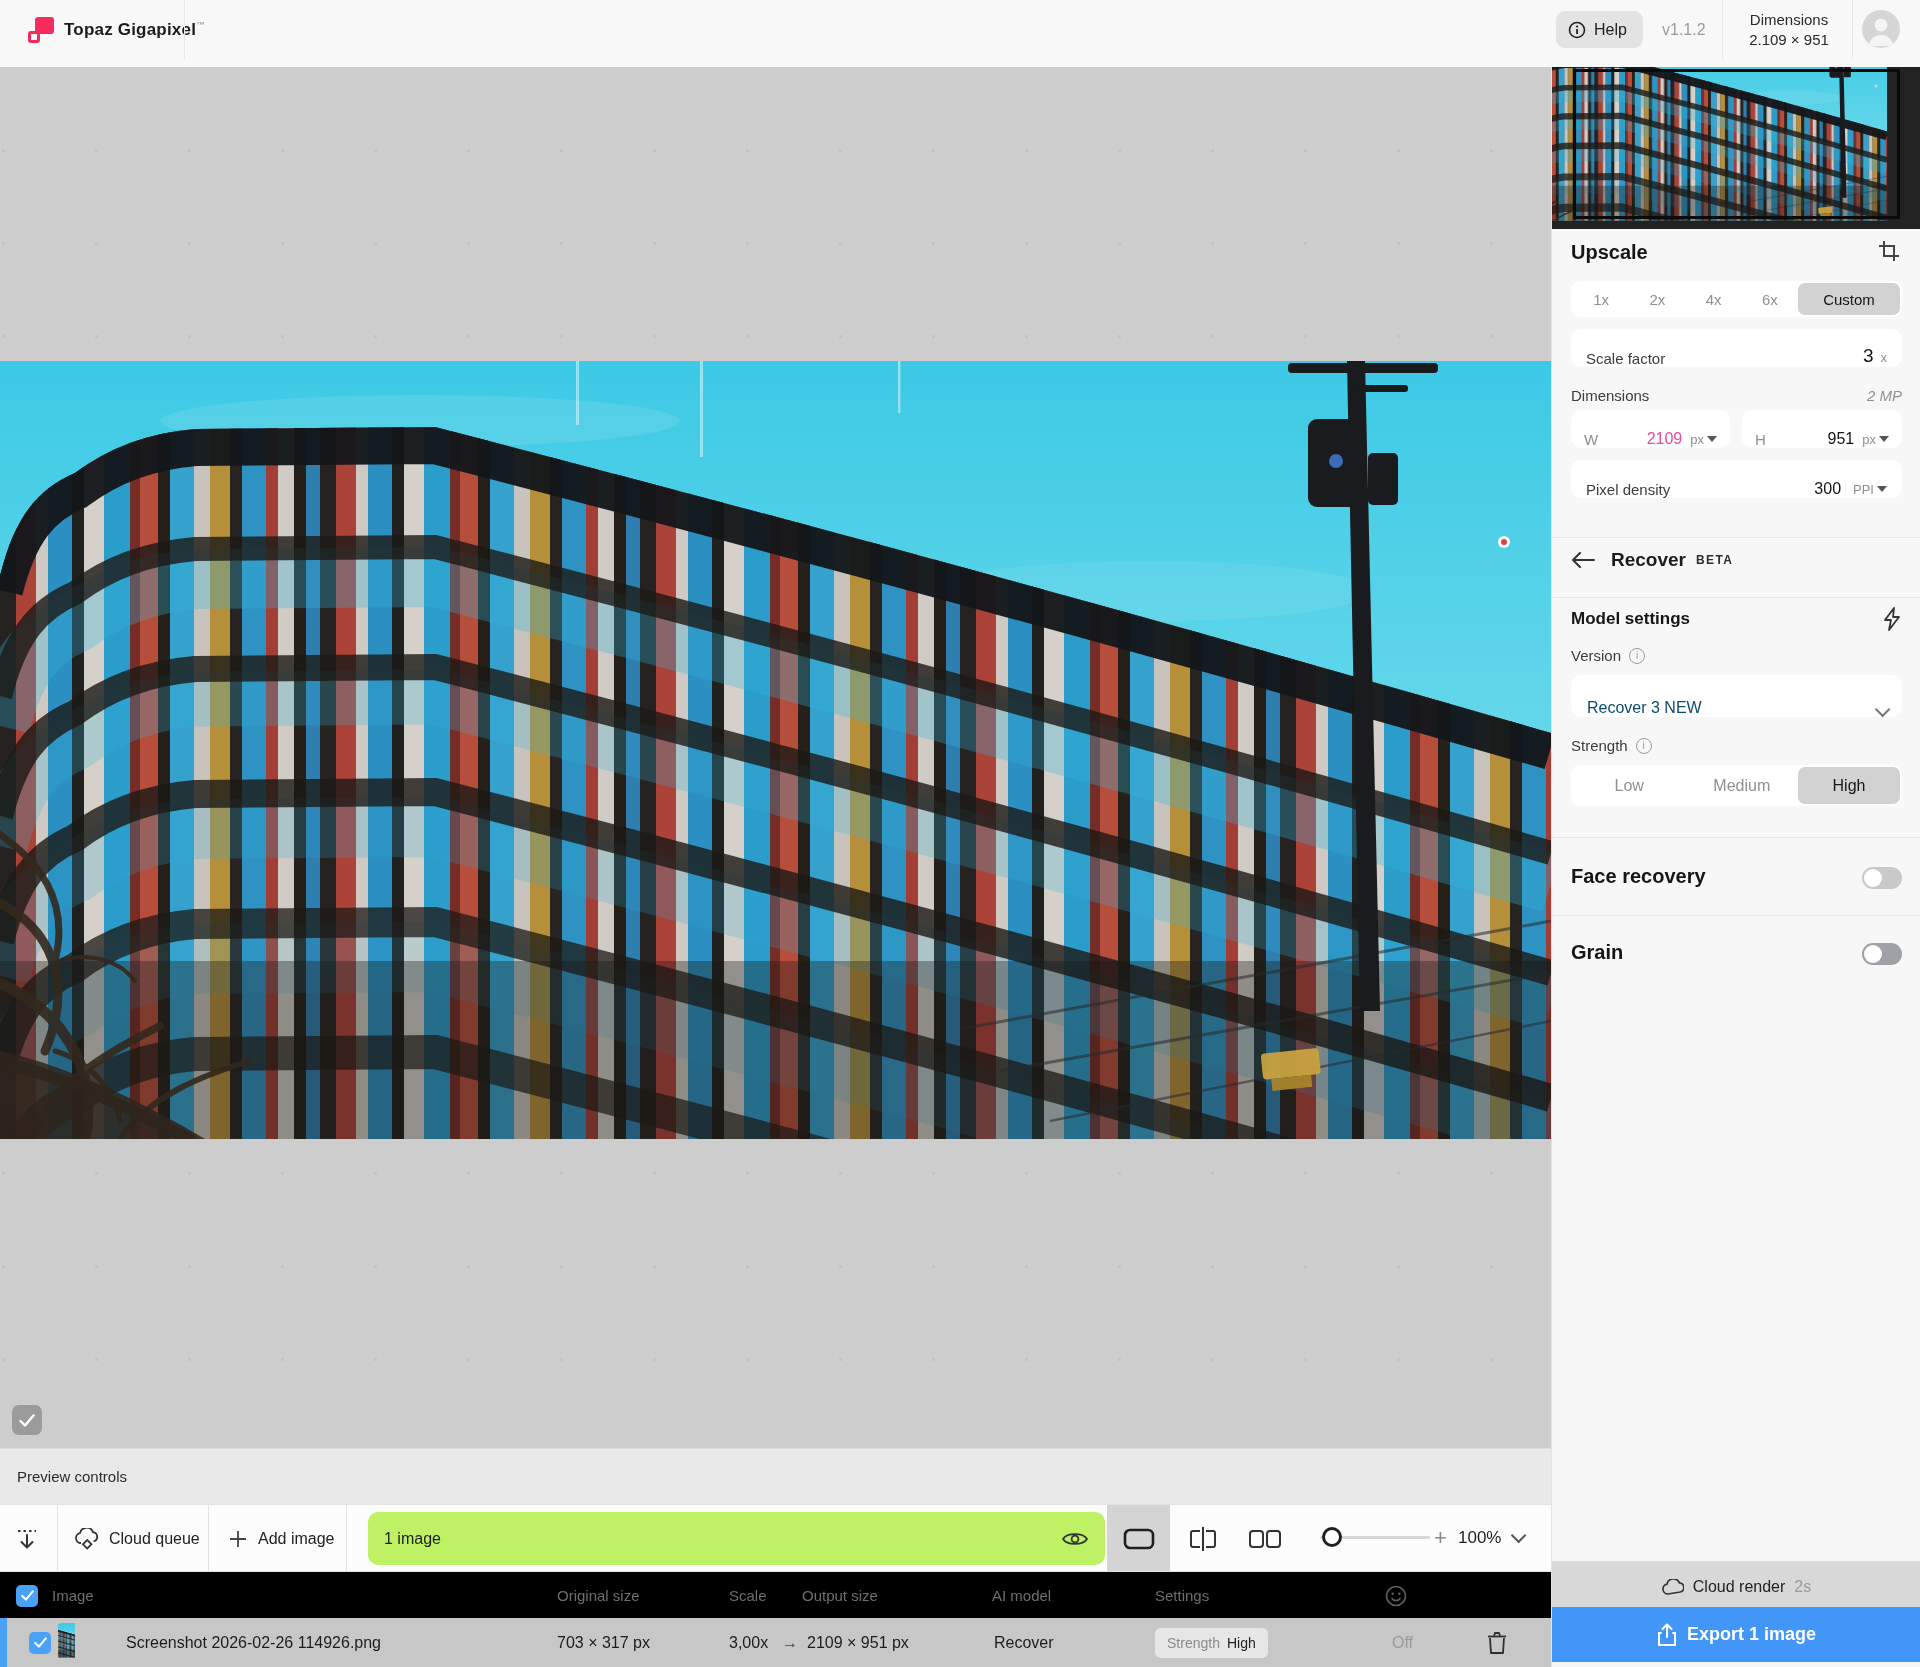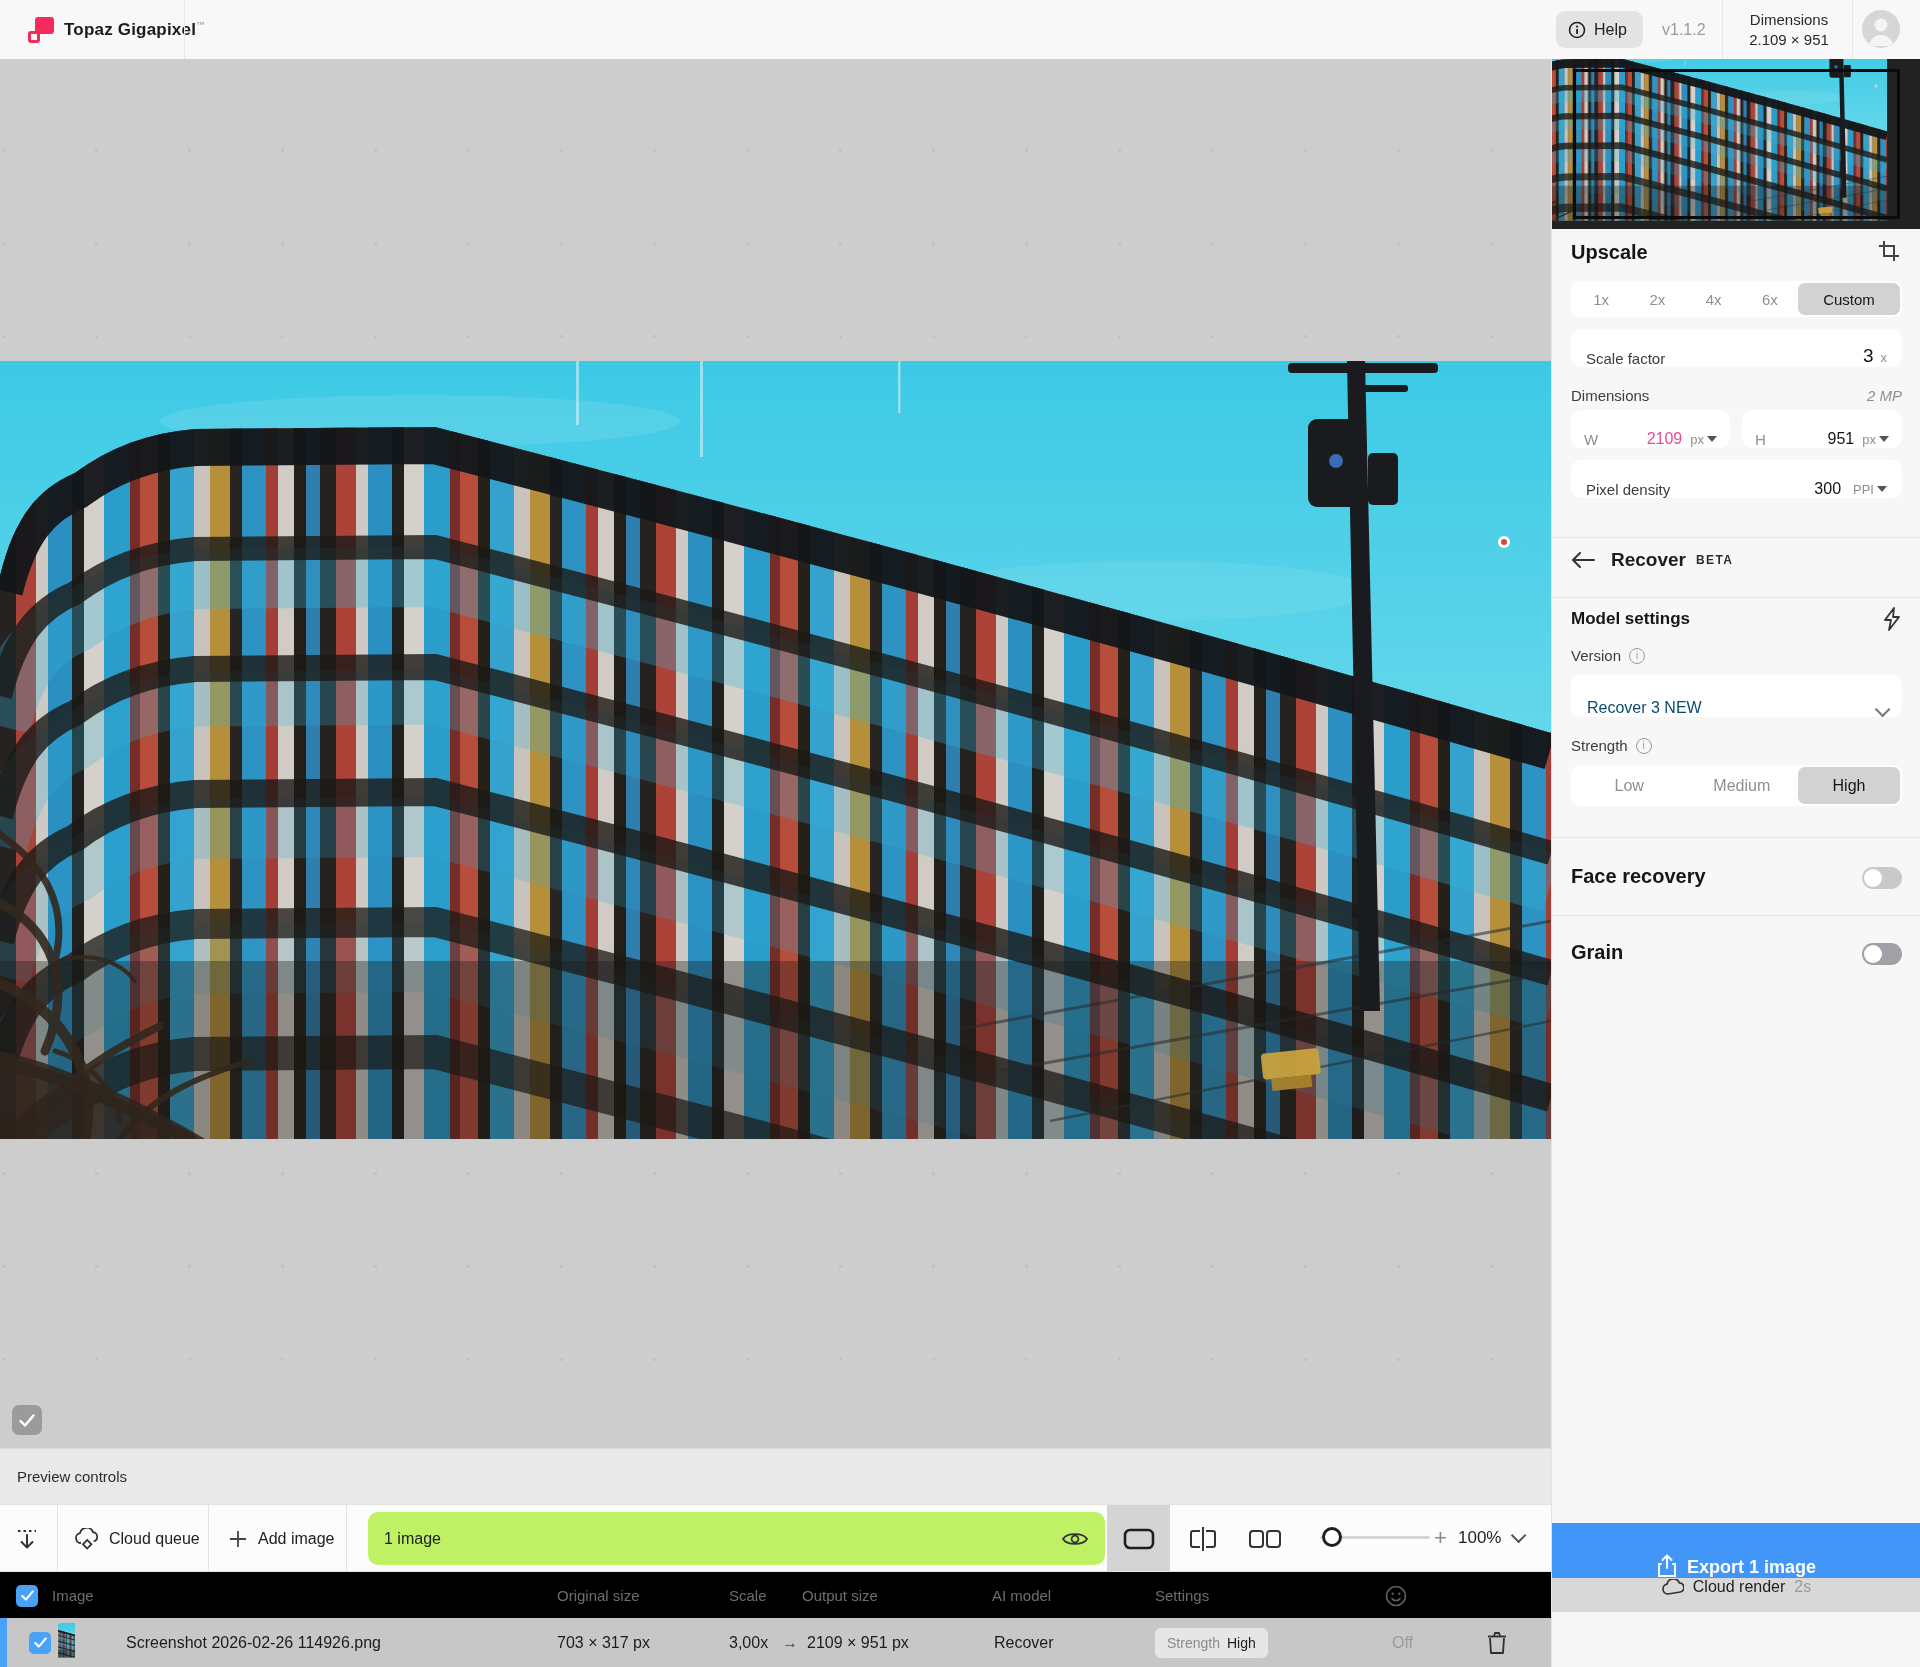--- a/index.html
+++ b/index.html
@@ -2,21 +2,21 @@
 <html><head>
 <meta charset="utf-8">
 <style>
   * { margin:0; padding:0; box-sizing:border-box; }
   html,body { width:1920px; height:1667px; overflow:hidden; }
   body { font-family:"Liberation Sans", sans-serif; color:#1c1c1c; background:#f7f7f7; }
   #stage { position:relative; width:1920px; height:1667px; overflow:hidden; }
   .abs { position:absolute; }
 
   
-  #topbar { left:0; top:0; width:1920px; height:59px; background:#f8f8f8; z-index:5; }
+  #topbar { left:0; top:0; width:1920px; height:67px; background:#f8f8f8; z-index:5; }
   .topdiv { position:absolute; top:0; width:1px; height:59px; background:#e6e6e6; }
   #brand { position:absolute; left:28px; top:0; height:59px; display:flex; align-items:center; gap:10px; }
   #brand-icon { position:relative; width:26px; height:26px; }
   #brand-icon .sq1 { position:absolute; right:0; top:0; width:19px; height:17px; background:#f42b5d; border-radius:3px; }
   #brand-icon .sq2 { position:absolute; left:0; bottom:0; width:12px; height:12px; border:3px solid #f42b5d; border-radius:3px; background:#f8f8f8; }
   #brand-text { font-size:17px; font-weight:700; color:#1b1b1d; letter-spacing:.2px; }
   #brand-tm { font-size:9px; color:#a8a8a8; vertical-align:top; }
   #help-btn { left:1556px; top:11px; height:37px; padding:0 16px 0 12px; background:#e3e3e3; border-radius:9px;
               display:flex; align-items:center; gap:8px; font-size:16px; color:#222; cursor:pointer; }
   #version { left:1662px; top:0; height:59px; display:flex; align-items:center; font-size:16px; color:#9b9b9b; }
@@ -49,22 +49,22 @@
   .seg .opt { flex:1; text-align:center; font-size:15px; color:#909090; cursor:pointer; }
   .seg .opt.sel { flex:none; width:102px; background:#d2d2d2; border-radius:7px; color:#161616; font-weight:500;
                   height:100%; display:flex; align-items:center; justify-content:center; }
   .info-i { width:16px; height:16px; border:1.5px solid #9a9a9a; border-radius:50%; color:#9a9a9a; font-size:10px;
             display:inline-flex; align-items:center; justify-content:center; font-style:normal; }
   .toggle { position:absolute; width:40px; height:22px; border-radius:11px; cursor:pointer; }
   .toggle .knob { position:absolute; left:2px; top:2px; width:18px; height:18px; border-radius:50%; background:#fff; }
   #cloud-render-bar { position:absolute; left:0; top:1502px; width:369px; height:51px; background:#d8d8d8;
                       display:flex; align-items:center; justify-content:center; gap:9px; font-size:16px; color:#222; }
   #cloud-render-bar .t { color:#9a9a9a; }
-  #export-btn { position:absolute; left:0; top:1464px; width:369px; height:55px; background:#4196f7; color:#fff;
-                display:flex; align-items:flex-end; justify-content:center; gap:10px; font-size:18px; font-weight:700; cursor:pointer; }
+  #export-btn { position:absolute; left:0; top:1548px; width:369px; height:55px; background:#4196f7; color:#fff;
+                display:flex; align-items:center; justify-content:center; gap:10px; font-size:18px; font-weight:700; cursor:pointer; }
 
   
   #preview-controls { left:0; top:1448px; width:1551px; height:56px; background:#e9e9e9; border-top:1px solid #dcdcdc;
                       display:flex; align-items:center; padding-left:17px; font-size:15px; color:#2c2c2c; }
   #toolbar { left:0; top:1504px; width:1551px; height:67px; background:#fcfcfc; border-top:1px solid #e3e3e3; }
   .tooldiv { position:absolute; top:0; width:1px; height:67px; background:#e2e2e2; }
   .toolbtn { position:absolute; top:0; height:67px; display:flex; align-items:center; gap:10px; font-size:16px; color:#222; cursor:pointer; }
   #film-pill { position:absolute; left:368px; top:7px; width:737px; height:53px; background:#bef264; border-radius:10px;
                display:flex; align-items:center; justify-content:space-between; padding:0 16px; font-size:16px; color:#222; }
   #view-single { position:absolute; left:1107px; top:0; width:63px; height:67px; background:#d4d4d4;

